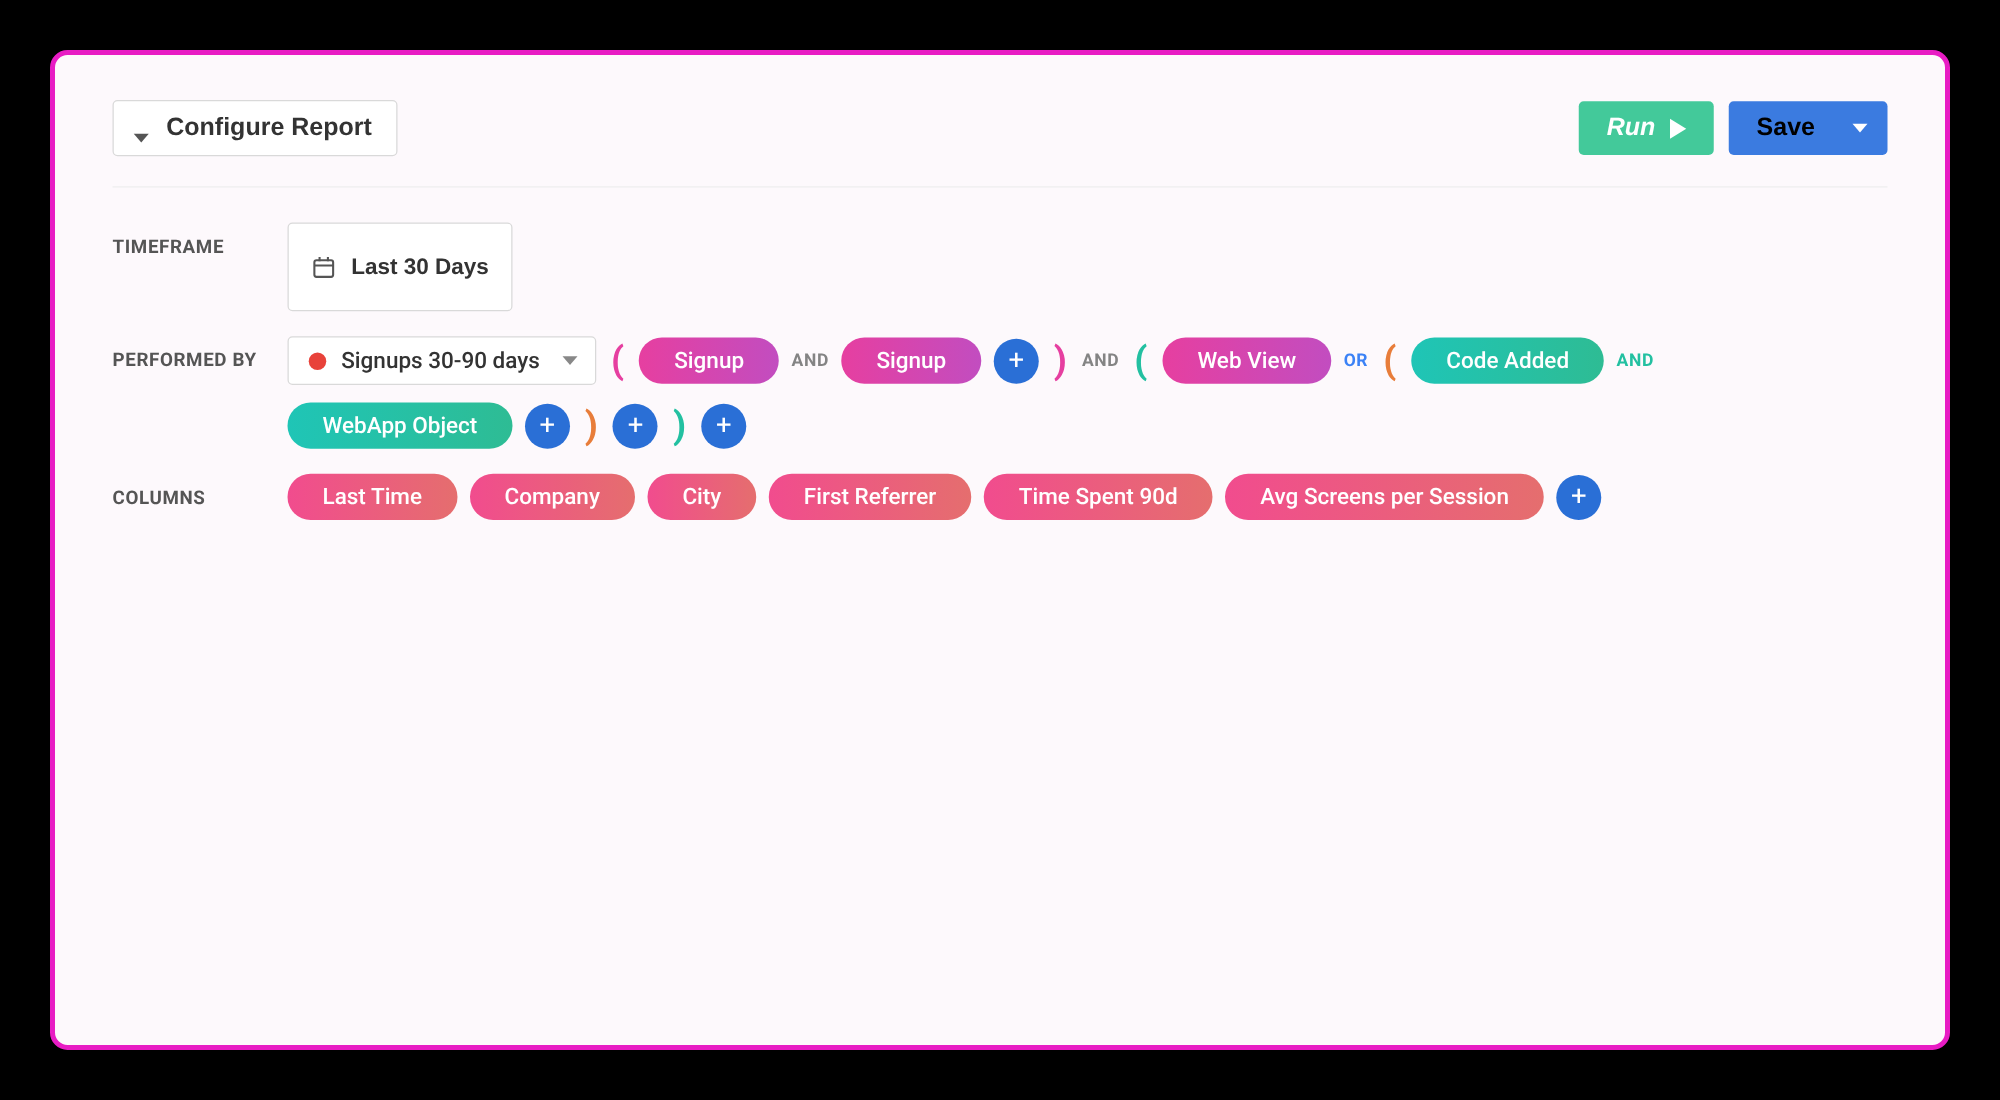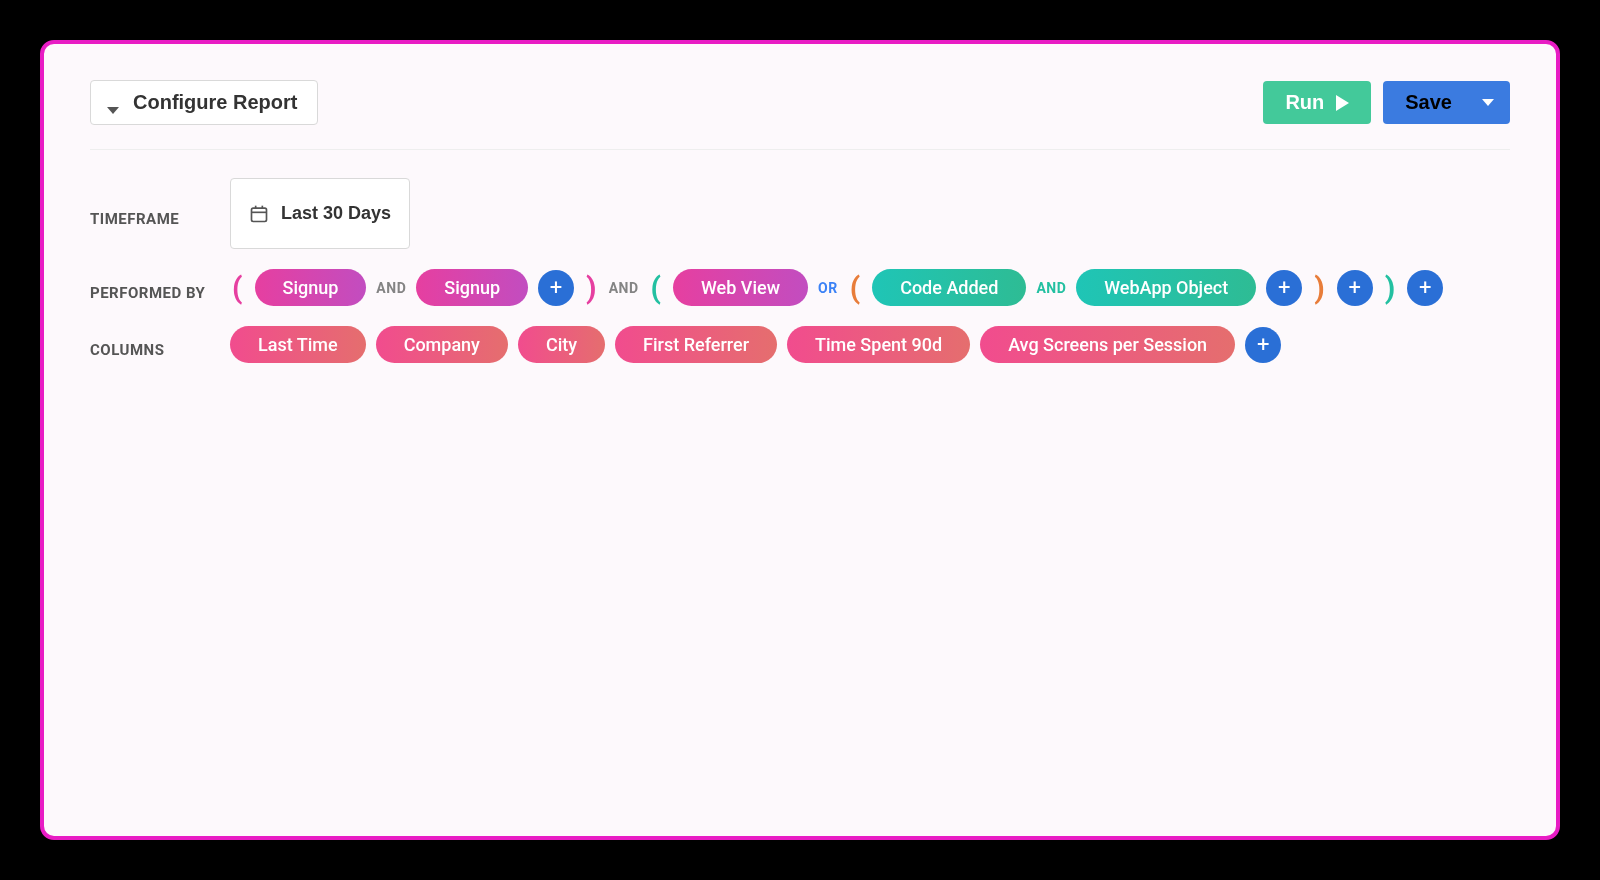--- a/index.html
+++ b/index.html
@@ -47,20 +47,21 @@
   border-right: 6px solid transparent;
   border-top: 7px solid #555;
 }
 .header-actions { display: flex; gap: 12px; }
 .run-btn {
   display: inline-flex; align-items: center; gap: 12px;
   background: #43c99a; color: #fff;
   border: none; border-radius: 4px;
   padding: 10px 22px; font-size: 20px; font-weight: 600;
   cursor: pointer;
+  font-style: italic;
 }
 .play-icon {
   width: 0; height: 0;
   border-top: 8px solid transparent;
   border-bottom: 8px solid transparent;
   border-left: 13px solid #fff;
 }
 .save-btn {
   display: inline-flex; align-items: center; gap: 30px;
   background: #3b7be0; color: #000000;
@@ -70,21 +71,21 @@
 }
 .triangle-down-white {
   width: 0; height: 0;
   border-left: 6px solid transparent;
   border-right: 6px solid transparent;
   border-top: 7px solid #fff;
 }
 
 .row {
   display: flex;
-  align-items: center;
+  align-items: flex-start;
   margin-bottom: 20px;
 }
 .row-label {
   width: 140px;
   font-size: 15px;
   font-weight: 700;
   color: #555;
   letter-spacing: 0.5px;
   padding-top: 10px;
 }
@@ -190,20 +191,25 @@
         </svg>
         <span>Last 30 Days</span>
       </button>
     </div>
   </div>
 
   <div class="row">
     <div class="row-label">PERFORMED BY</div>
     <div class="row-content">
 
+      <div class="segment-select">
+        <span class="red-dot"></span>
+        <span>Signups 30-90 days</span>
+        <span class="caret-down-grey"></span>
+      </div>
 
       <span class="paren paren-pink">(</span>
       <span class="pill pill-magenta">Signup</span>
       <span class="logic-and">AND</span>
       <span class="pill pill-magenta">Signup</span>
       <span class="add-circle">+</span>
       <span class="paren paren-pink">)</span>
 
       <span class="logic-and">AND</span>
 

